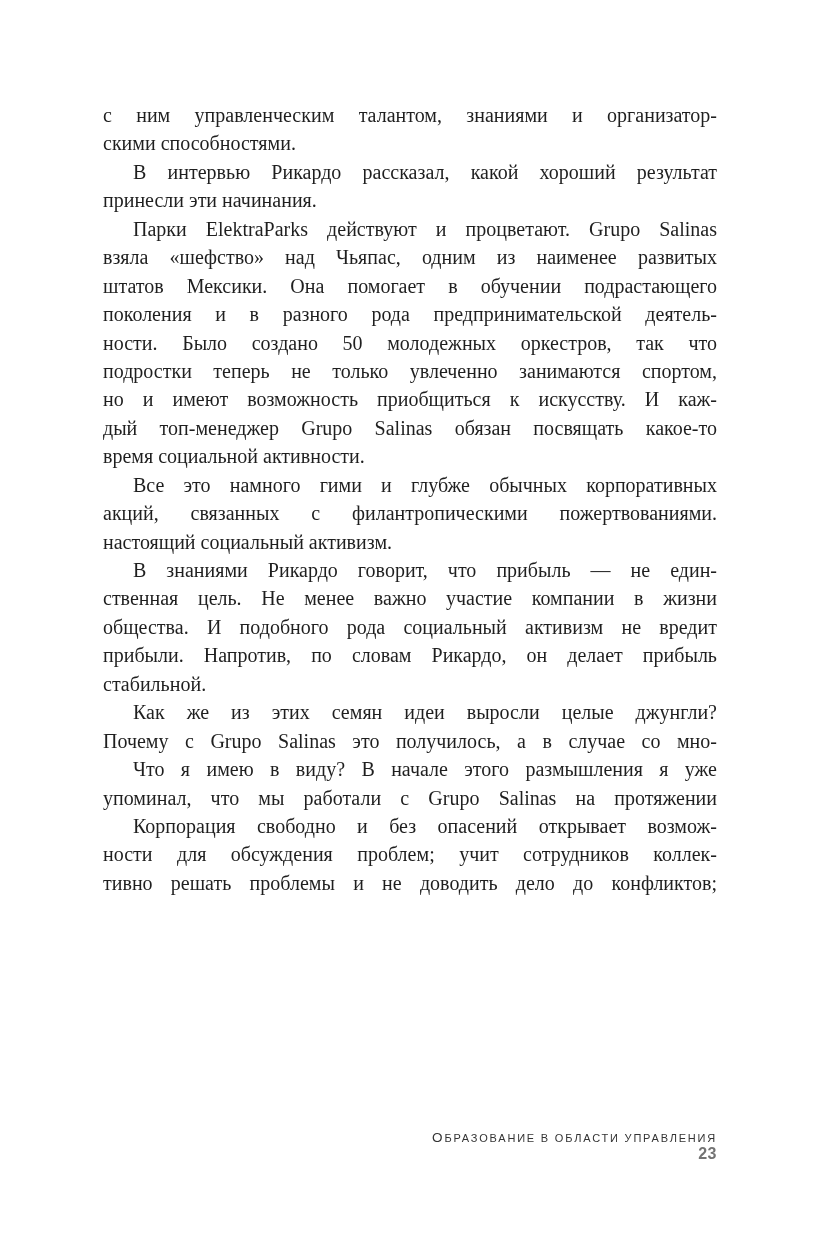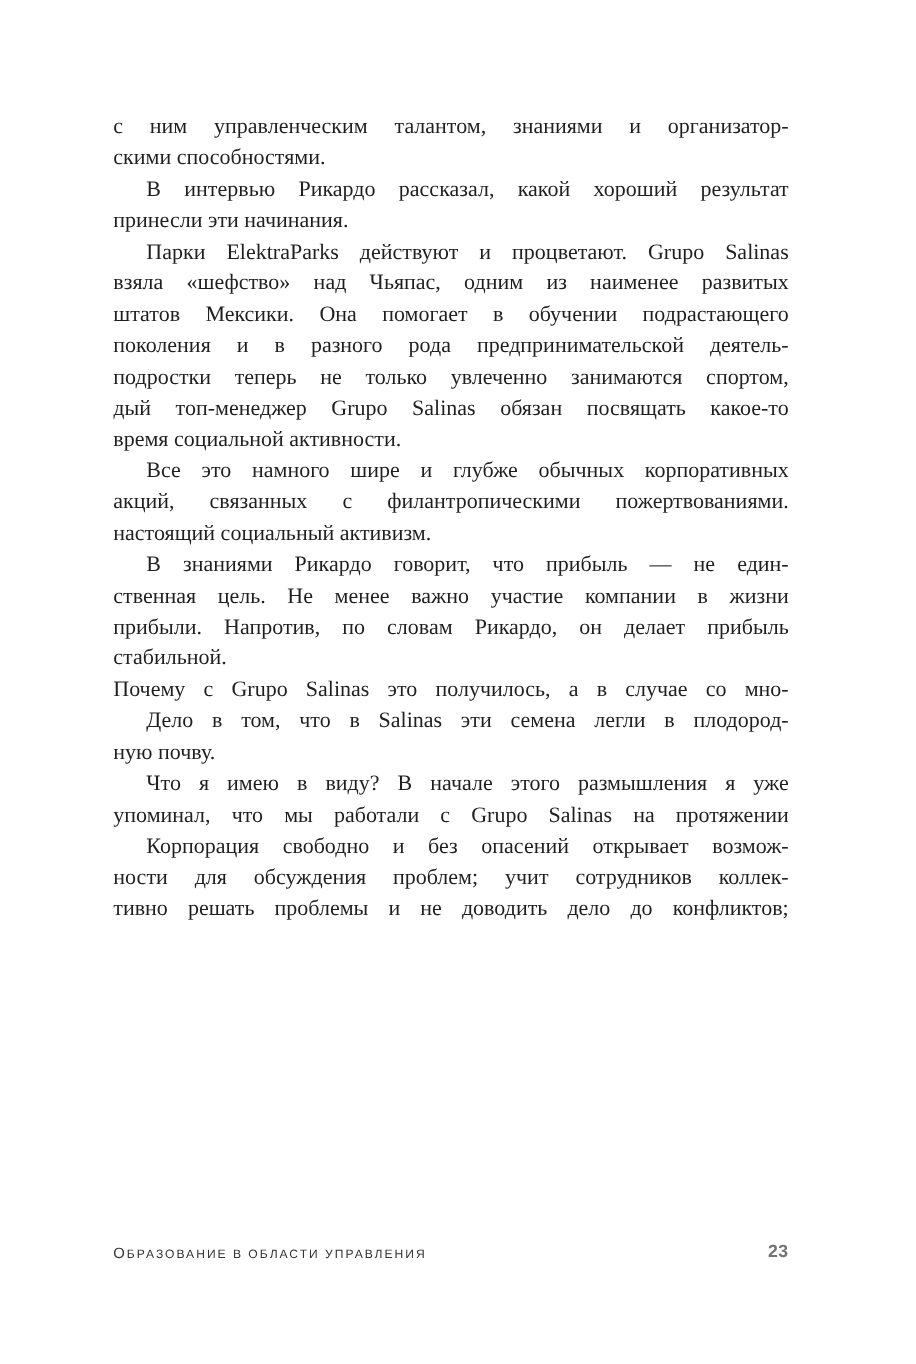--- a/index.html
+++ b/index.html
@@ -42,21 +42,22 @@
   .line.first {
     text-indent: 30px;
   }
   .footer {
     position: absolute;
     left: 103px;
     width: 614px;
     top: 1130px;
     display: flex;
     justify-content: space-between;
-    align-items: center;
+    align-items: flex-end;
+    flex-direction: column;
   }
   .running-head {
     font-family: "Liberation Sans", "DejaVu Sans", sans-serif;
     font-size: 11px;
     letter-spacing: 1.8px;
     text-transform: uppercase;
     color: #333333;
   }
   .running-head::first-letter {
     font-size: 13.5px;
@@ -81,41 +82,41 @@
       </div>
       <div class="para">
         <div class="line first">В интервью Рикардо рассказал, какой хороший результат</div>
         <div class="line para-end">принесли эти начинания.</div>
       </div>
       <div class="para">
         <div class="line first">Парки ElektraParks действуют и процветают. Grupo Salinas</div>
         <div class="line">взяла «шефство» над Чьяпас, одним из наименее развитых</div>
         <div class="line">штатов Мексики. Она помогает в обучении подрастающего</div>
         <div class="line">поколения и в разного рода предпринимательской деятель-</div>
+        <div class="line">ности. Было создано 50 молодежных оркестров, так что</div>
         <div class="line">подростки теперь не только увлеченно занимаются спортом,</div>
+        <div class="line">но и имеют возможность приобщиться к искусству. И каж-</div>
         <div class="line">дый топ-менеджер Grupo Salinas обязан посвящать какое-то</div>
         <div class="line para-end">время социальной активности.</div>
       </div>
       <div class="para">
-        <div class="line first">Все это намного шире и глубже обычных корпоративных</div>
+        <div class="line first">Все это намного гими и глубже обычных корпоративных</div>
         <div class="line">акций, связанных с филантропическими пожертвованиями.</div>
         <div class="line para-end">настоящий социальный активизм.</div>
       </div>
       <div class="para">
         <div class="line first">В знаниями Рикардо говорит, что прибыль — не един-</div>
         <div class="line">ственная цель. Не менее важно участие компании в жизни</div>
+        <div class="line">общества. И подобного рода социальный активизм не вредит</div>
         <div class="line">прибыли. Напротив, по словам Рикардо, он делает прибыль</div>
         <div class="line para-end">стабильной.</div>
       </div>
       <div class="para">
+        <div class="line first">Как же из этих семян идеи выросли целые джунгли?</div>
         <div class="line">Почему с Grupo Salinas это получилось, а в случае со мно-</div>
-      </div>
-      <div class="para">
-        <div class="line first">Дело в том, что в Salinas эти семена легли в плодород-</div>
-        <div class="line para-end">ную почву.</div>
       </div>
       <div class="para">
         <div class="line first">Что я имею в виду? В начале этого размышления я уже</div>
         <div class="line">упоминал, что мы работали с Grupo Salinas на протяжении</div>
       </div>
       <div class="para">
         <div class="line first">Корпорация свободно и без опасений открывает возмож-</div>
         <div class="line">ности для обсуждения проблем; учит сотрудников коллек-</div>
         <div class="line">тивно решать проблемы и не доводить дело до конфликтов;</div>
       </div>

